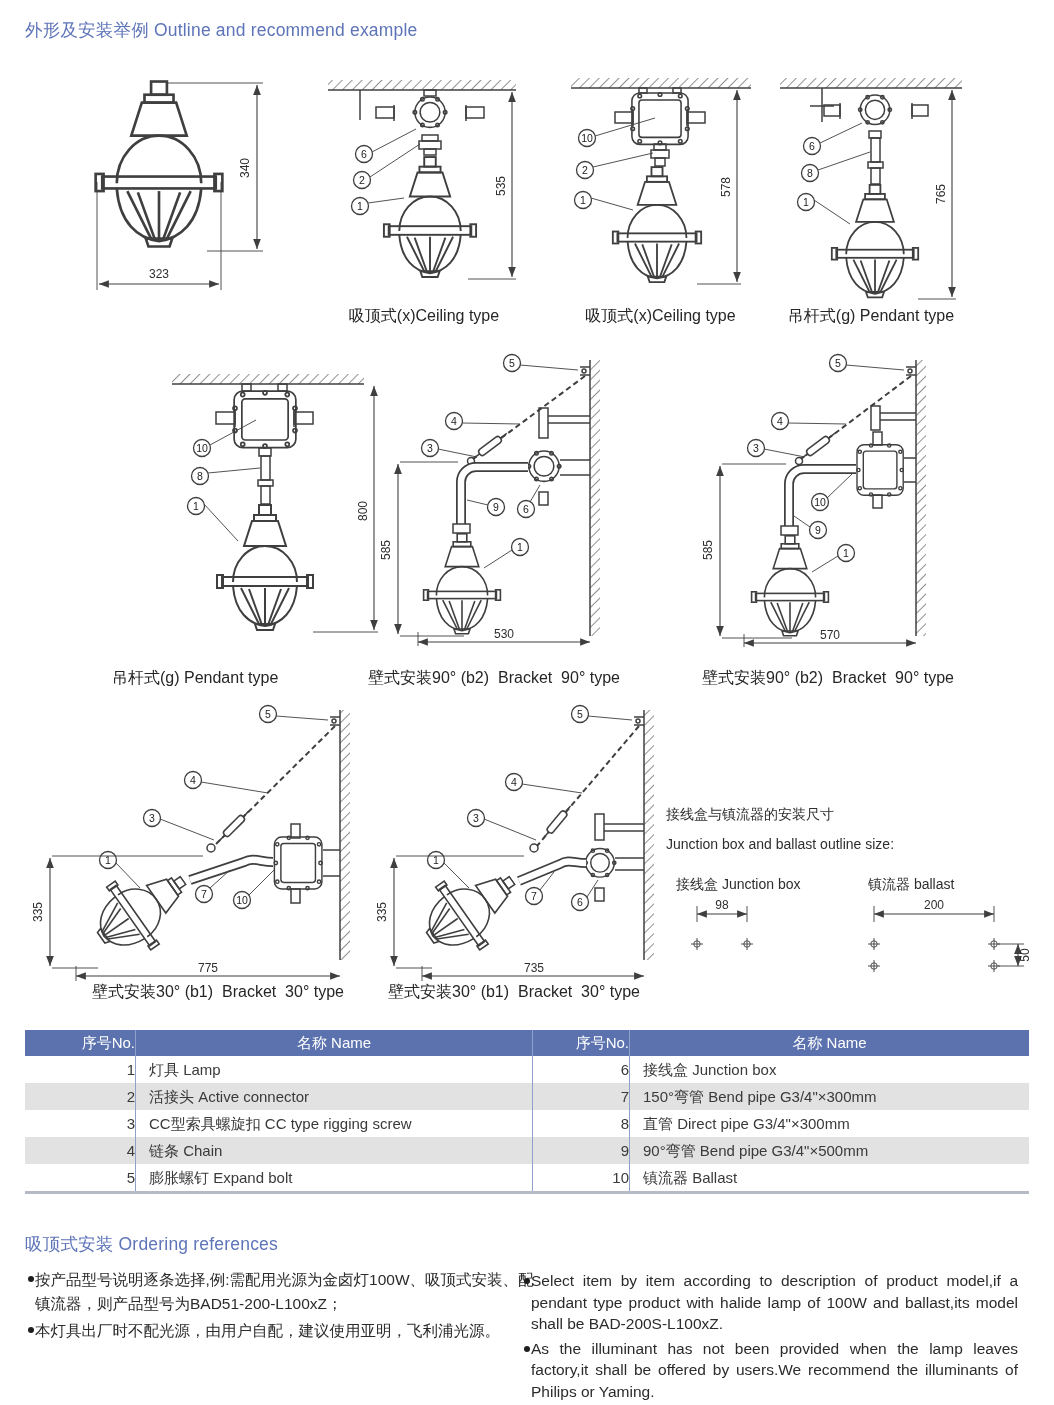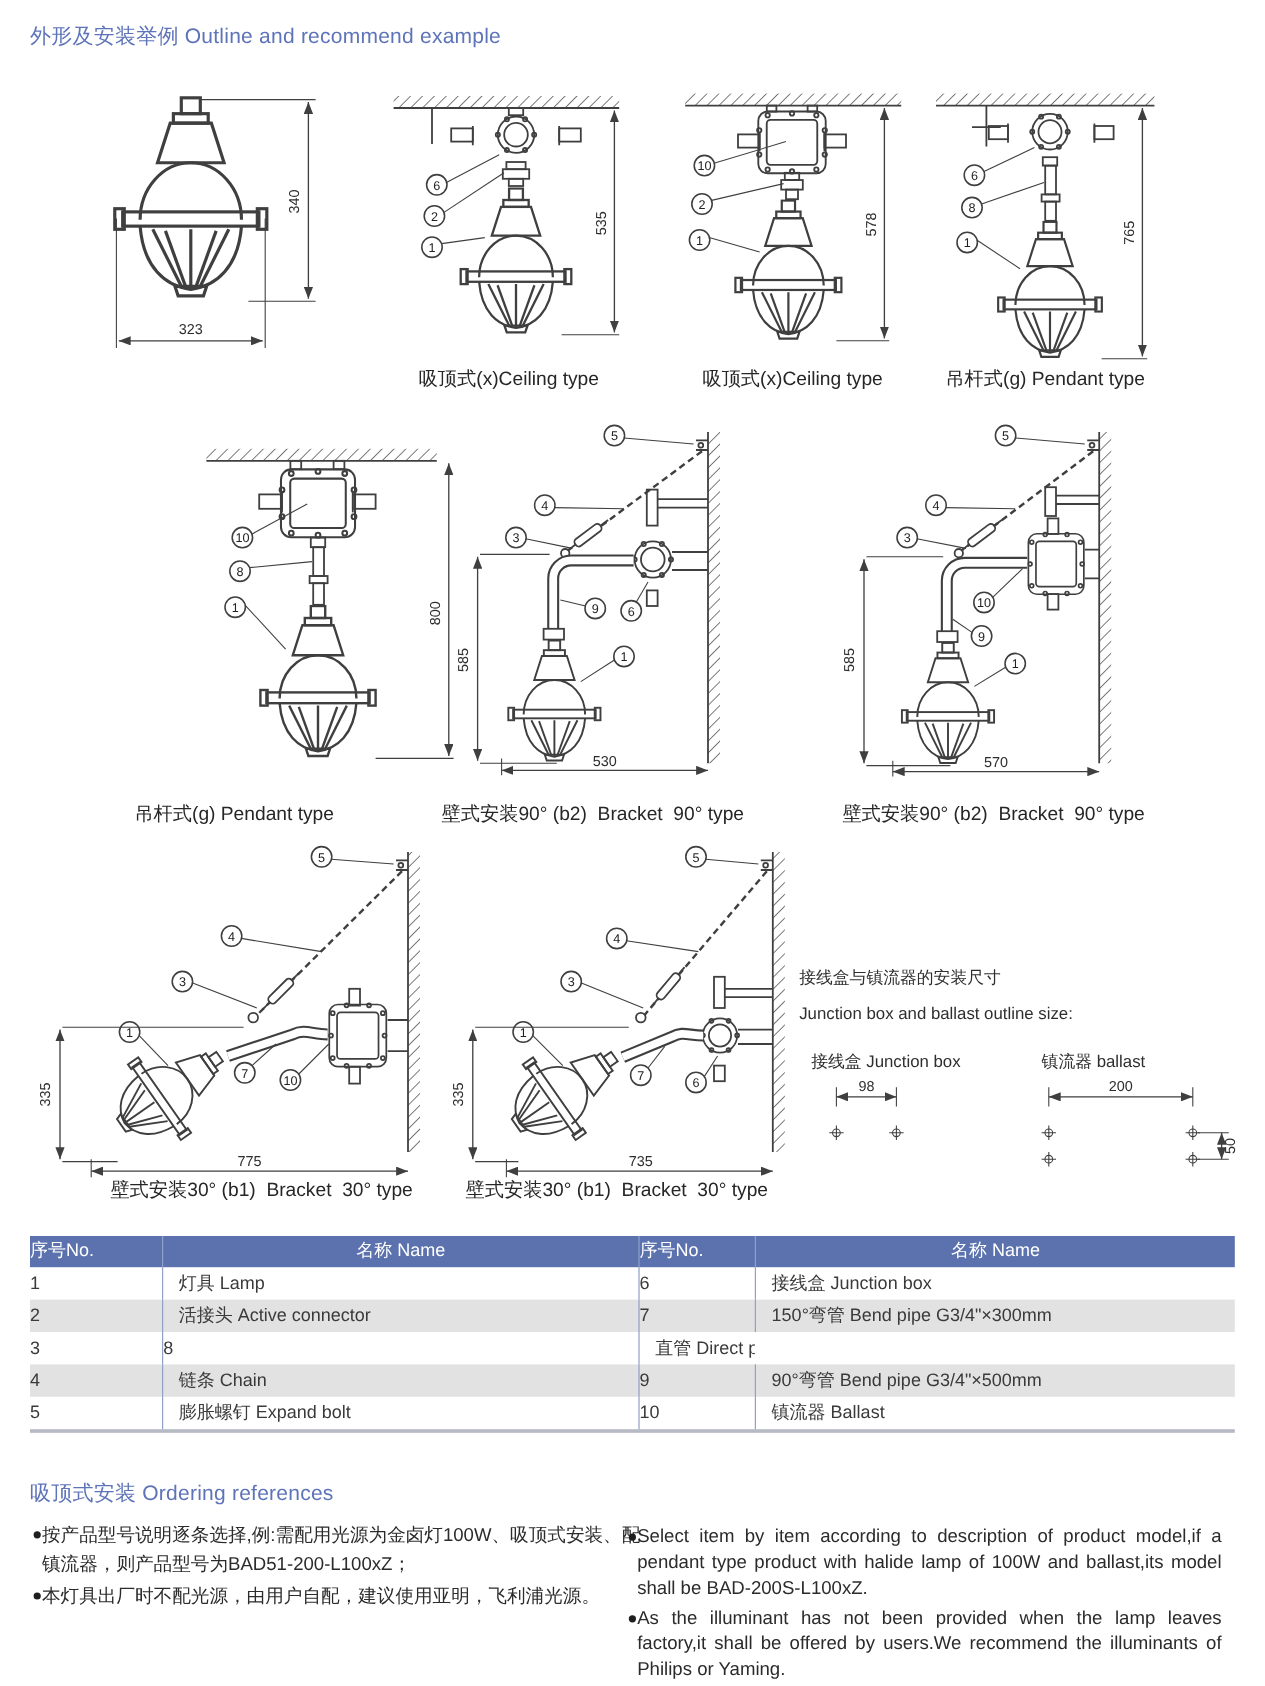--- a/index.html
+++ b/index.html
@@ -22,21 +22,21 @@
   .dimtxt{font-size:12px;fill:#2e2e2e;text-anchor:middle}
   .tbk{stroke:#3f3f3f;stroke-width:1.5;fill:#fff}
   
   .ptable{position:absolute;left:25px;top:1030px;width:1004px;
           border-bottom:3px solid #b6bac4;font-size:15px}
   .prow{display:grid;grid-template-columns:110px 397px 97px 400px}
   .prow.head{background:#5b72ae;color:#fff;height:26px;line-height:26px}
   .prow.body{height:27px;line-height:27px;color:#3a3a3a}
   .prow.alt{background:#e2e2e2}
   .pcell{overflow:hidden;white-space:nowrap}
-  .pcell.no{text-align:left}
+  .pcell.no{text-align:right}
   .pcell.nm{padding-left:13px}
   .prow .pcell + .pcell{border-left:1px solid #8fa0cb}
   
   .blist{list-style:none;margin:0;padding:0}
   .blist li{display:flex;gap:1px;margin-bottom:3px}
   .blist .dot{flex:0 0 auto;width:6px;height:6px;border-radius:50%;
               background:#1e1e1e;margin-top:8px}
   .zh{font-size:15.5px;line-height:24px;color:#2b2b2b}
   .en{font-size:15.5px;line-height:21.5px;color:#2b2b2b;text-align:justify}
 </style>
@@ -576,20 +576,21 @@
     <div class="pcell nm">接线盒 Junction box</div>
   </div>
   <div class="prow body alt">
     <div class="pcell no">2</div>
     <div class="pcell nm">活接头 Active connector</div>
     <div class="pcell no">7</div>
     <div class="pcell nm">150°弯管 Bend pipe G3/4"×300mm</div>
   </div>
   <div class="prow body">
     <div class="pcell no">3</div>
+    <div class="pcell nm">CC型索具螺旋扣 CC type rigging screw</div>
     <div class="pcell no">8</div>
     <div class="pcell nm">直管 Direct pipe G3/4"×300mm</div>
   </div>
   <div class="prow body alt">
     <div class="pcell no">4</div>
     <div class="pcell nm">链条 Chain</div>
     <div class="pcell no">9</div>
     <div class="pcell nm">90°弯管 Bend pipe G3/4"×500mm</div>
   </div>
   <div class="prow body">

